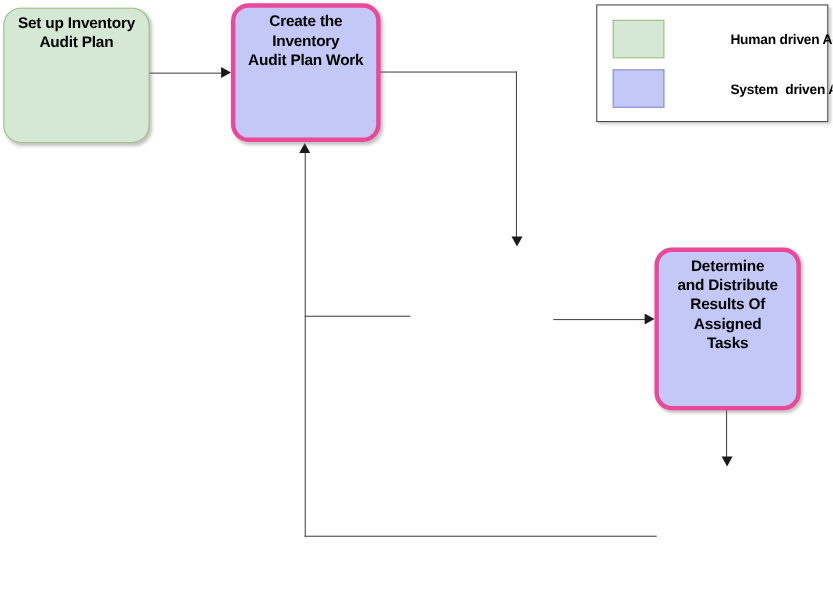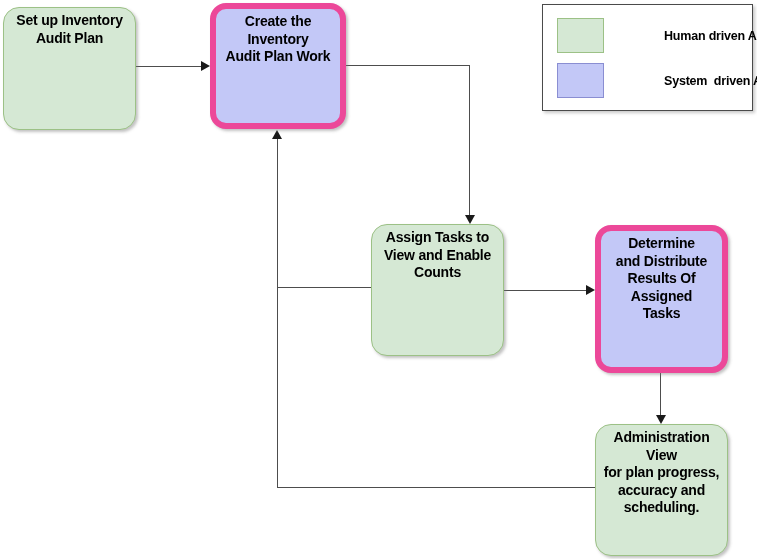--- a/index.html
+++ b/index.html
@@ -34,21 +34,21 @@
     padding: 4px 6px;
     box-shadow: 2px 2px 3px rgba(120,120,120,0.45);
     z-index: 3;
   }
   .node-human {
     background: #d5e8d4;
     border: 1px solid #9cc186;
   }
   .node-system {
     background: #c3c8f7;
-    border: 6px solid #ec4899;
+    border: 4px solid #ec4899;
   }
   .node-label {
     display: block;
     white-space: pre-line;
   }
   
   .edge-h {
     position: absolute;
     height: 0;
     border-top: 1.4px solid #4d4d4d;
@@ -150,39 +150,28 @@
   <div class="node node-human" style="left:3px; top:7px; width:133px; height:123px;">
     <span class="node-label">Set up Inventory
 Audit Plan</span>
   </div>
 
   <div class="node node-system" style="left:210px; top:3px; width:136px; height:126px;">
     <span class="node-label">Create the Inventory
 Audit Plan Work</span>
   </div>
 
-  <div class="node node-human" style="left:371px; top:224px; width:133px; height:132px;">
-    <span class="node-label">Assign Tasks to
-View and Enable
-Counts</span>
-  </div>
 
   <div class="node node-system" style="left:595px; top:225px; width:133px; height:148px;">
     <span class="node-label">Determine
 and Distribute
 Results Of Assigned
 Tasks</span>
   </div>
 
-  <div class="node node-human" style="left:595px; top:424px; width:133px; height:132px;">
-    <span class="node-label">Administration View
-for plan progress,
-accuracy and
-scheduling.</span>
-  </div>
 
   <div id="legend">
 
     <div class="legend-row" style="top:13px;">
       <span class="legend-swatch human"></span>
       <span class="legend-text">Human driven Activity</span>
     </div>
 
     <div class="legend-row" style="top:58px;">
       <span class="legend-swatch system"></span>

